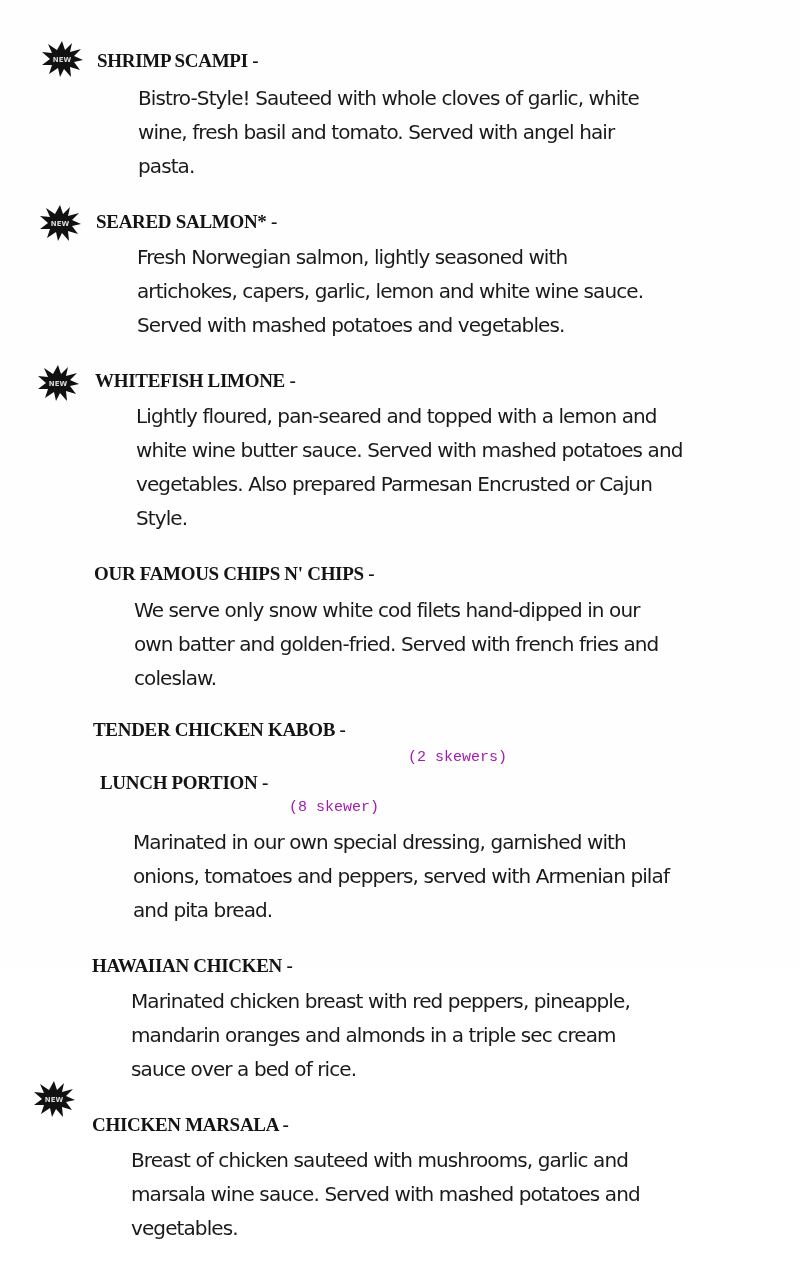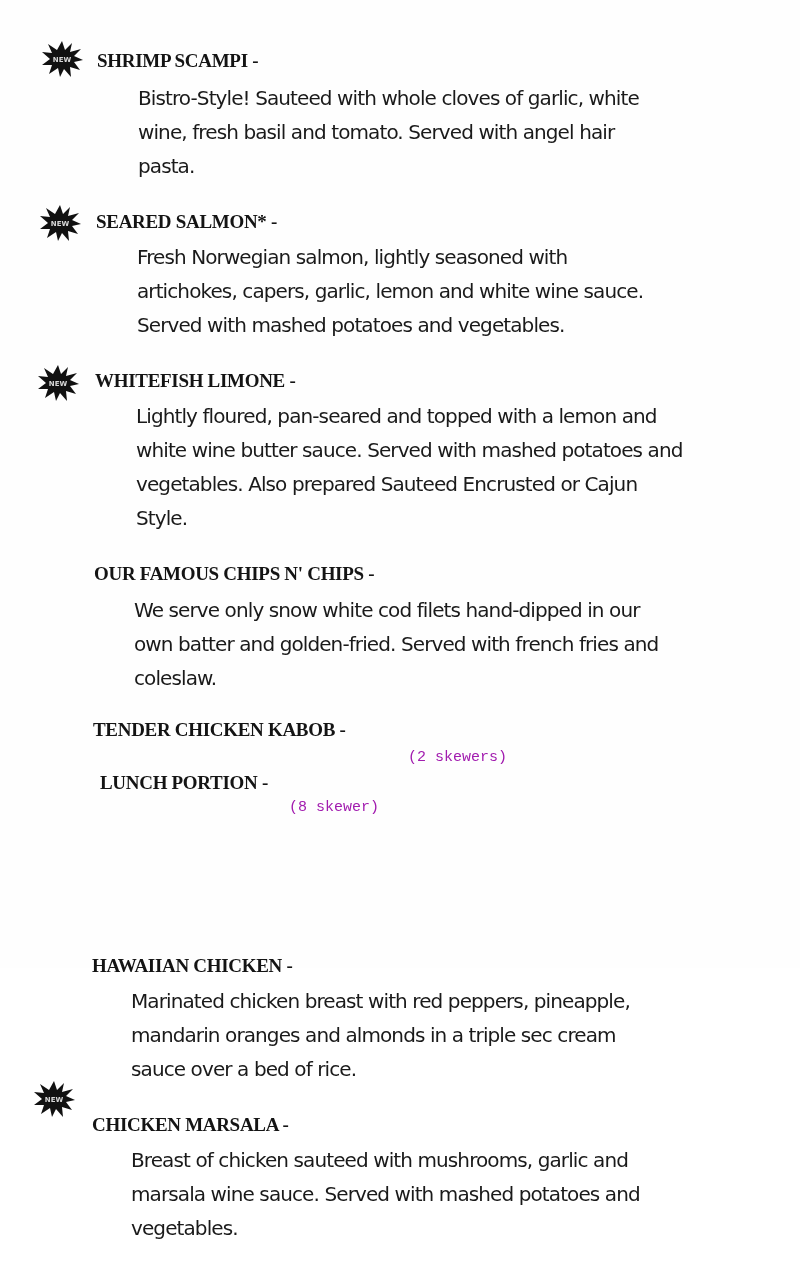--- a/index.html
+++ b/index.html
@@ -87,32 +87,35 @@
 
   <div class="badge" style="left:36px; top:364px;">
     <svg viewBox="0 0 44 38">
       <polygon fill="#111" points="22,1 25,10 32,3 30,12 41,9 34,16 43,20 34,22 40,30 30,27 31,37 24,29 20,37 18,28 9,34 12,25 2,25 10,19 2,12 12,13 8,4 17,10"></polygon>
       <text x="22" y="22" text-anchor="middle" class="badge-text">NEW</text>
     </svg>
   </div>
   <div class="title" style="left:95px; top:370px;">WHITEFISH LIMONE  -</div>
   <div class="desc" style="left:136px; top:399px;">Lightly floured, pan-seared and topped with a lemon and
 white wine butter sauce. Served with mashed potatoes and
-vegetables. Also prepared Sauteed Encrusted or Cajun
+vegetables. Also prepared Parmesan Encrusted or Cajun
 Style.</div>
 
   <div class="title" style="left:94px; top:563px;">OUR FAMOUS CHIPS N' CHIPS  -</div>
   <div class="desc" style="left:134px; top:593px;">We serve only snow white cod filets hand-dipped in our
 own batter and golden-fried. Served with french fries and
 coleslaw.</div>
 
   <div class="title" style="left:93px; top:719px;">TENDER CHICKEN KABOB -</div>
   <div class="note" style="left:408px; top:749px;">(2 skewers)</div>
   <div class="title" style="left:100px; top:772px;">LUNCH PORTION -</div>
   <div class="note" style="left:289px; top:799px;">(8 skewer)</div>
+  <div class="desc" style="left:133px; top:825px;">Marinated in our own special dressing, garnished with
+onions, tomatoes and peppers, served with Armenian pilaf
+and pita bread.</div>
 
   <div class="title" style="left:92px; top:955px;">HAWAIIAN CHICKEN  -</div>
   <div class="desc" style="left:131px; top:984px;">Marinated chicken breast with red peppers, pineapple,
 mandarin oranges and almonds in a triple sec cream
 sauce over a bed of rice.</div>
 
   <div class="badge" style="left:32px; top:1080px;">
     <svg viewBox="0 0 44 38">
       <polygon fill="#111" points="22,1 25,10 32,3 30,12 41,9 34,16 43,20 34,22 40,30 30,27 31,37 24,29 20,37 18,28 9,34 12,25 2,25 10,19 2,12 12,13 8,4 17,10"></polygon>
       <text x="22" y="22" text-anchor="middle" class="badge-text">NEW</text>

